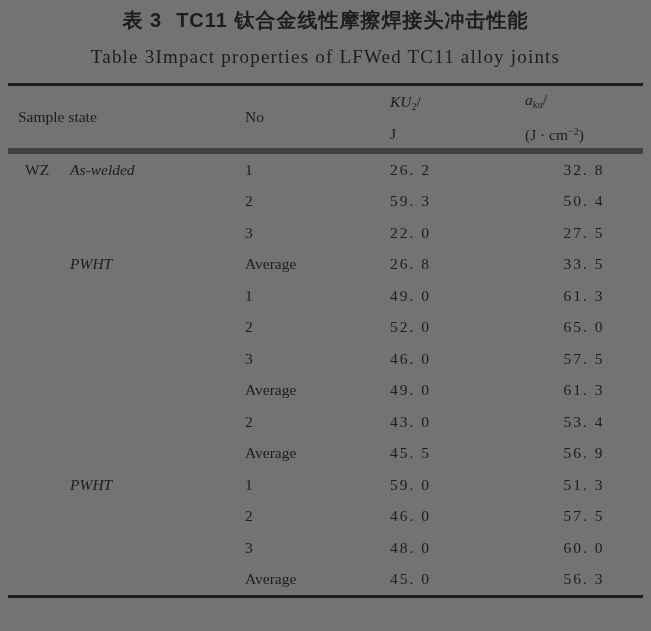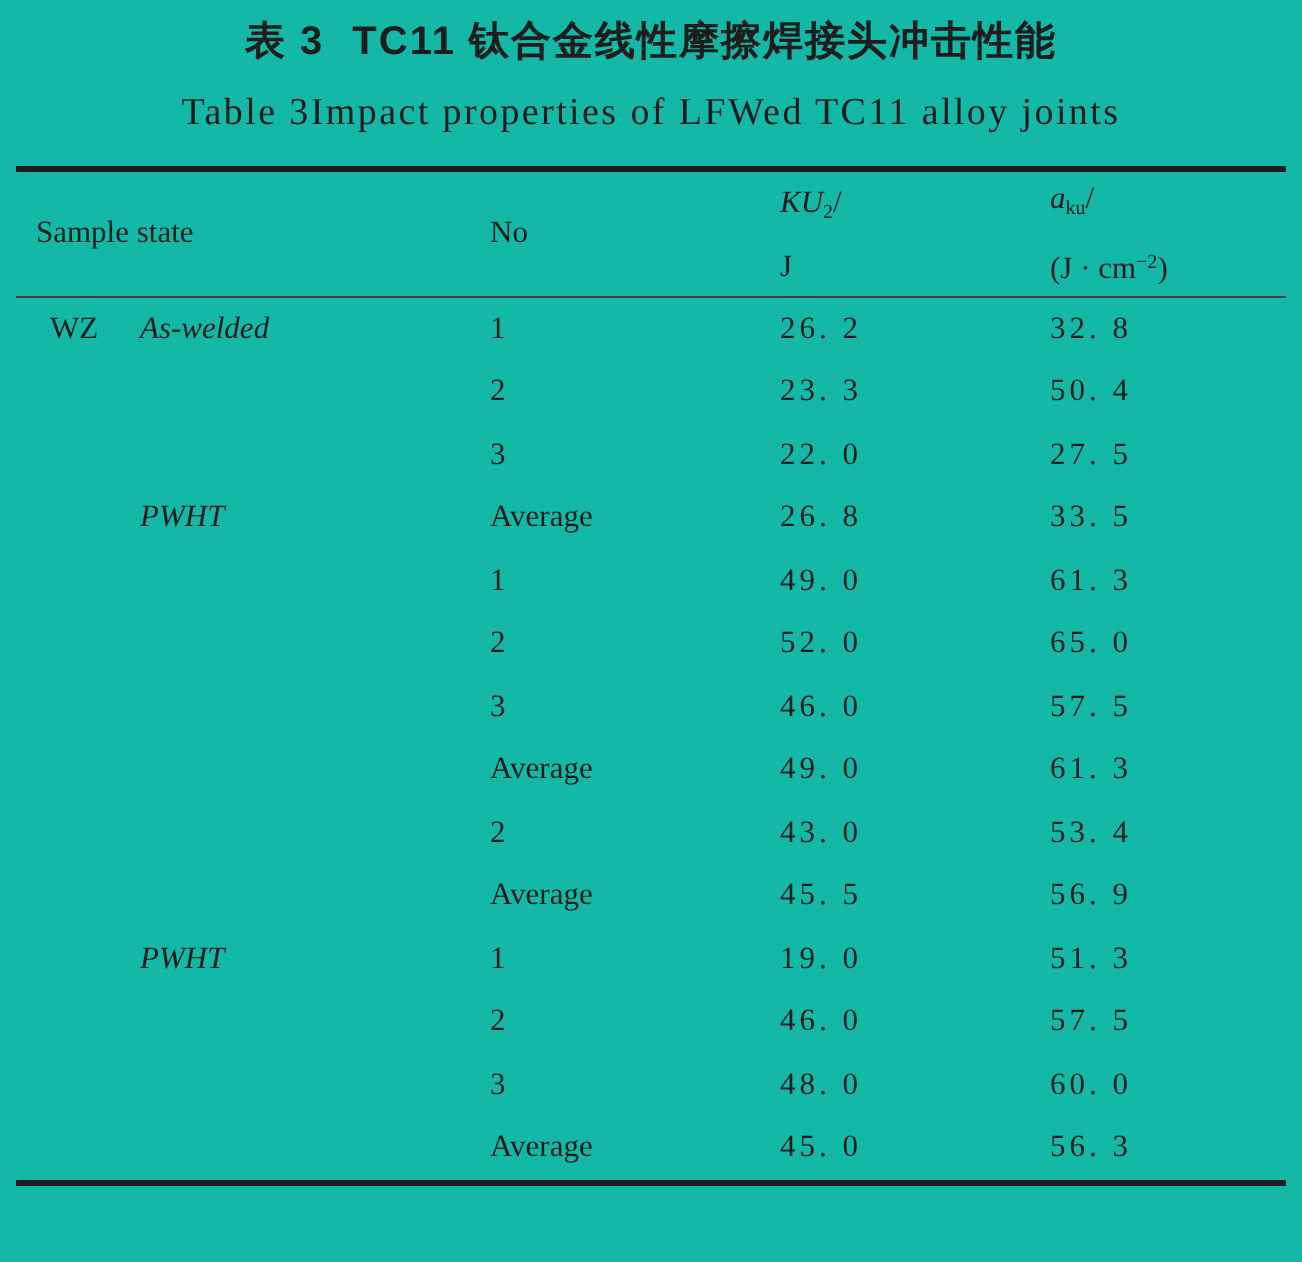--- a/index.html
+++ b/index.html
@@ -1,20 +1,20 @@
 <!DOCTYPE html>
 <html><head>
 <meta charset="utf-8">
 <style>
   html, body { margin: 0; padding: 0; background: #ffffff; }
   .page {
     position: relative;
     width: 651px;
     height: 631px;
-    background: #14b8a6;
+    background: #737373;
     color: #1d1d1d;
     font-family: "Liberation Serif", "DejaVu Serif", serif;
     overflow: hidden;
   }
   .title-zh {
     position: absolute;
     top: 7px; left: 0; width: 100%;
     text-align: center;
     font-family: "Liberation Sans", "DejaVu Sans", sans-serif;
     font-weight: 700;
@@ -36,21 +36,21 @@
     position: absolute;
     top: 83px; left: 8px;
     width: 635px;
     border-collapse: collapse;
     table-layout: fixed;
     border-top: 3px solid #1d1d1d;
     border-bottom: 3px solid #1d1d1d;
     font-size: 15.5px;
   }
   thead th {
-    border-bottom: 1px solid #404040;
+    border-bottom: 6px solid #404040;
     font-weight: normal;
     text-align: left;
     vertical-align: middle;
     height: 60px;
     padding: 0;
     margin-top: 18px;
   }
   .h-line { line-height: 27px; }
   th.th-sample { padding-left: 10px; }
   th.th-no { padding-left: 10px; }
@@ -61,21 +61,21 @@
     padding: 0;
     vertical-align: middle;
     white-space: nowrap;
     overflow: hidden;
   }
   tr.section-start td { border-top: 2px solid #1d1d1d; }
   td.td-zone { padding-left: 17px; }
   td.td-state { padding-left: 8px; font-style: italic; }
   td.td-no { padding-left: 10px; }
   td.td-ku2 { padding-left: 8px; }
-  td.td-aku { padding-left: 10px; }
+  td.td-aku { padding-left: 10px; text-align: center; }
   .num { letter-spacing: 2px; }
   i.sym { font-style: italic; }
   sub { font-size: 10px; vertical-align: -3px; }
   sup { font-size: 10px; vertical-align: 5px; }
 </style>
 </head>
 <body>
 
 <div class="page">
 
@@ -114,21 +114,21 @@
         <td class="td-zone">WZ</td>
         <td class="td-state">As-welded</td>
         <td class="td-no">1</td>
         <td class="td-ku2 num">26. 2</td>
         <td class="td-aku num">32. 8</td>
       </tr>
       <tr>
         <td class="td-zone"></td>
         <td class="td-state"></td>
         <td class="td-no">2</td>
-        <td class="td-ku2 num">23. 3</td>
+        <td class="td-ku2 num">59. 3</td>
         <td class="td-aku num">50. 4</td>
       </tr>
       <tr>
         <td class="td-zone"></td>
         <td class="td-state"></td>
         <td class="td-no">3</td>
         <td class="td-ku2 num">22. 0</td>
         <td class="td-aku num">27. 5</td>
       </tr>
       <tr>
@@ -177,21 +177,21 @@
         <td class="td-zone"></td>
         <td class="td-state"></td>
         <td class="td-no">Average</td>
         <td class="td-ku2 num">45. 5</td>
         <td class="td-aku num">56. 9</td>
       </tr>
       <tr>
         <td class="td-zone"></td>
         <td class="td-state">PWHT</td>
         <td class="td-no">1</td>
-        <td class="td-ku2 num">19. 0</td>
+        <td class="td-ku2 num">59. 0</td>
         <td class="td-aku num">51. 3</td>
       </tr>
       <tr>
         <td class="td-zone"></td>
         <td class="td-state"></td>
         <td class="td-no">2</td>
         <td class="td-ku2 num">46. 0</td>
         <td class="td-aku num">57. 5</td>
       </tr>
       <tr>

